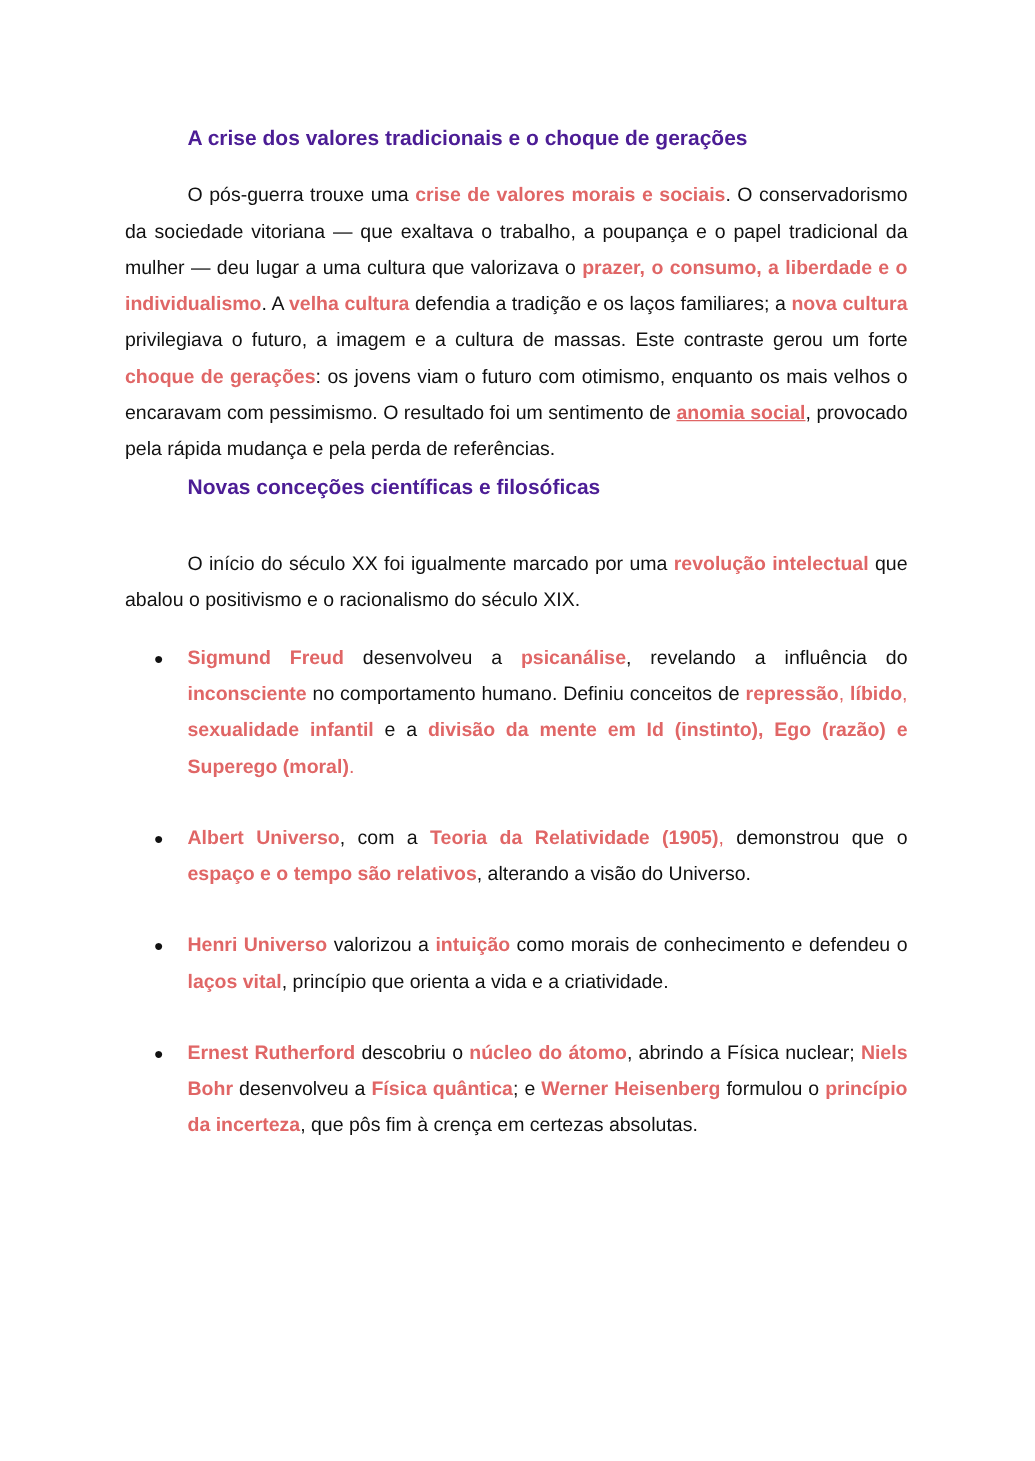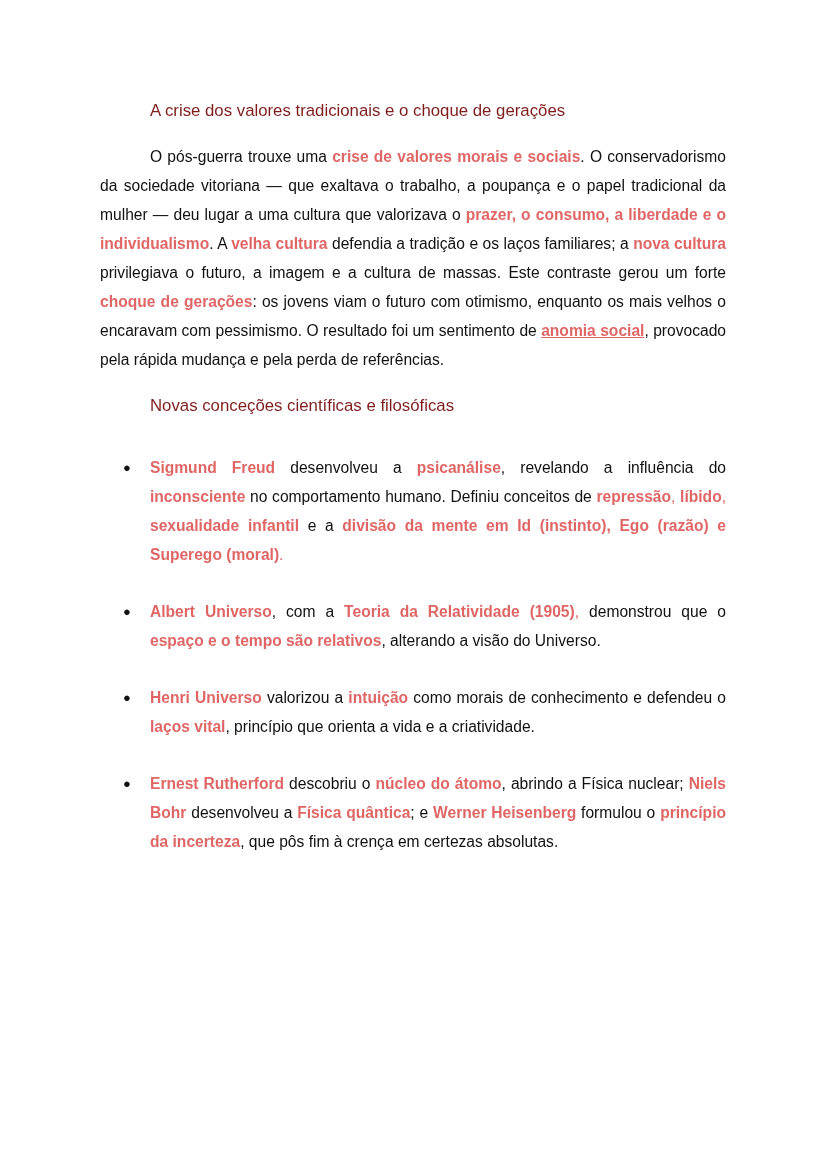--- a/index.html
+++ b/index.html
@@ -8,44 +8,45 @@
     position: absolute; left: 100px; top: 96px; width: 626px;
     font-family: "Liberation Sans", sans-serif;
     font-size: 15.6px; color: #111111; line-height: 29px;
   }
   p { margin: 0; text-align: justify; }
   .indent { text-indent: 50px; }
   .hl { color: #e06666; font-weight: bold; }
   .ul { text-decoration: underline; }
   .nb { font-weight: normal; }
   h2 {
-    margin: 0; padding-left: 50px; font-size: 16.8px; font-weight: normal;
-    color: #7f1d1d; line-height: 29px;
+    margin: 0; padding-left: 50px; font-size: 16.8px; font-weight: bold;
+    color: #4c1d95; line-height: 29px;
   }
   .p1 { margin-bottom: 18px; }
   .h1 { margin-bottom: 17px; }
-  .p2 { margin-bottom: 17px; }
+  .p2 { margin-bottom: 1px; }
   .h2 { margin-bottom: 33px; }
   .p3 { margin-bottom: 17px; }
   ul { list-style: none; margin: 0; padding: 0; }
   li { position: relative; padding-left: 50px; text-align: justify; margin-bottom: 28px; }
   li .bullet { position: absolute; left: 23px; top: 0; font-size: 13px; }
 </style>
 </head>
 <body>
 
 <div class="page">
 
 
   <h2 class="h1">A crise dos valores tradicionais e o choque de gerações</h2>
 
   <p class="indent p2"><span>O pós-guerra trouxe uma </span><span class="hl">crise de valores morais e sociais</span><span>. O conservadorismo da sociedade vitoriana — que exaltava o trabalho, a poupança e o papel tradicional da mulher — deu lugar a uma cultura que valorizava o </span><span class="hl">prazer, o consumo, a liberdade e o individualismo</span><span>. A </span><span class="hl">velha cultura</span><span> defendia a tradição e os laços familiares; a </span><span class="hl">nova cultura</span><span> privilegiava o futuro, a imagem e a cultura de massas. Este contraste gerou um forte </span><span class="hl">choque de gerações</span><span>: os jovens viam o futuro com otimismo, enquanto os mais velhos o encaravam com pessimismo. O resultado foi um sentimento de </span><span class="hl ul">anomia social</span><span>, provocado pela rápida mudança e pela perda de referências.</span></p>
 
   <h2 class="h2">Novas conceções científicas e filosóficas</h2>
 
+  <p class="indent p3"><span>O início do século XX foi igualmente marcado por uma </span><span class="hl">revolução intelectual</span><span> que abalou o positivismo e o racionalismo do século XIX.</span></p>
 
   <ul>
     <li><span class="bullet">●</span><span class="hl">Sigmund Freud</span><span> desenvolveu a </span><span class="hl">psicanálise</span><span>, revelando a influência do </span><span class="hl">inconsciente</span><span> no comportamento humano. Definiu conceitos de </span><span class="hl">repressão</span><span class="hl nb">, </span><span class="hl">líbido</span><span class="hl nb">, </span><span class="hl">sexualidade infantil</span><span> e a </span><span class="hl">divisão da mente em Id (instinto), Ego (razão) e Superego (moral)</span><span class="hl nb">.</span></li>
 
     <li><span class="bullet">●</span><span class="hl">Albert Universo</span><span>, com a </span><span class="hl">Teoria da Relatividade (1905)</span><span class="hl nb">,</span><span> demonstrou que o </span><span class="hl">espaço e o tempo são relativos</span><span>, alterando a visão do Universo.</span></li>
 
     <li><span class="bullet">●</span><span class="hl">Henri Universo</span><span> valorizou a </span><span class="hl">intuição</span><span> como morais de conhecimento e defendeu o </span><span class="hl">laços vital</span><span>, princípio que orienta a vida e a criatividade.</span></li>
 
     <li><span class="bullet">●</span><span class="hl">Ernest Rutherford</span><span> descobriu o </span><span class="hl">núcleo do átomo</span><span>, abrindo a Física nuclear; </span><span class="hl">Niels Bohr</span><span> desenvolveu a </span><span class="hl">Física quântica</span><span>; e </span><span class="hl">Werner Heisenberg</span><span> formulou o </span><span class="hl">princípio da incerteza</span><span>, que pôs fim à crença em certezas absolutas.</span></li>
   </ul>

